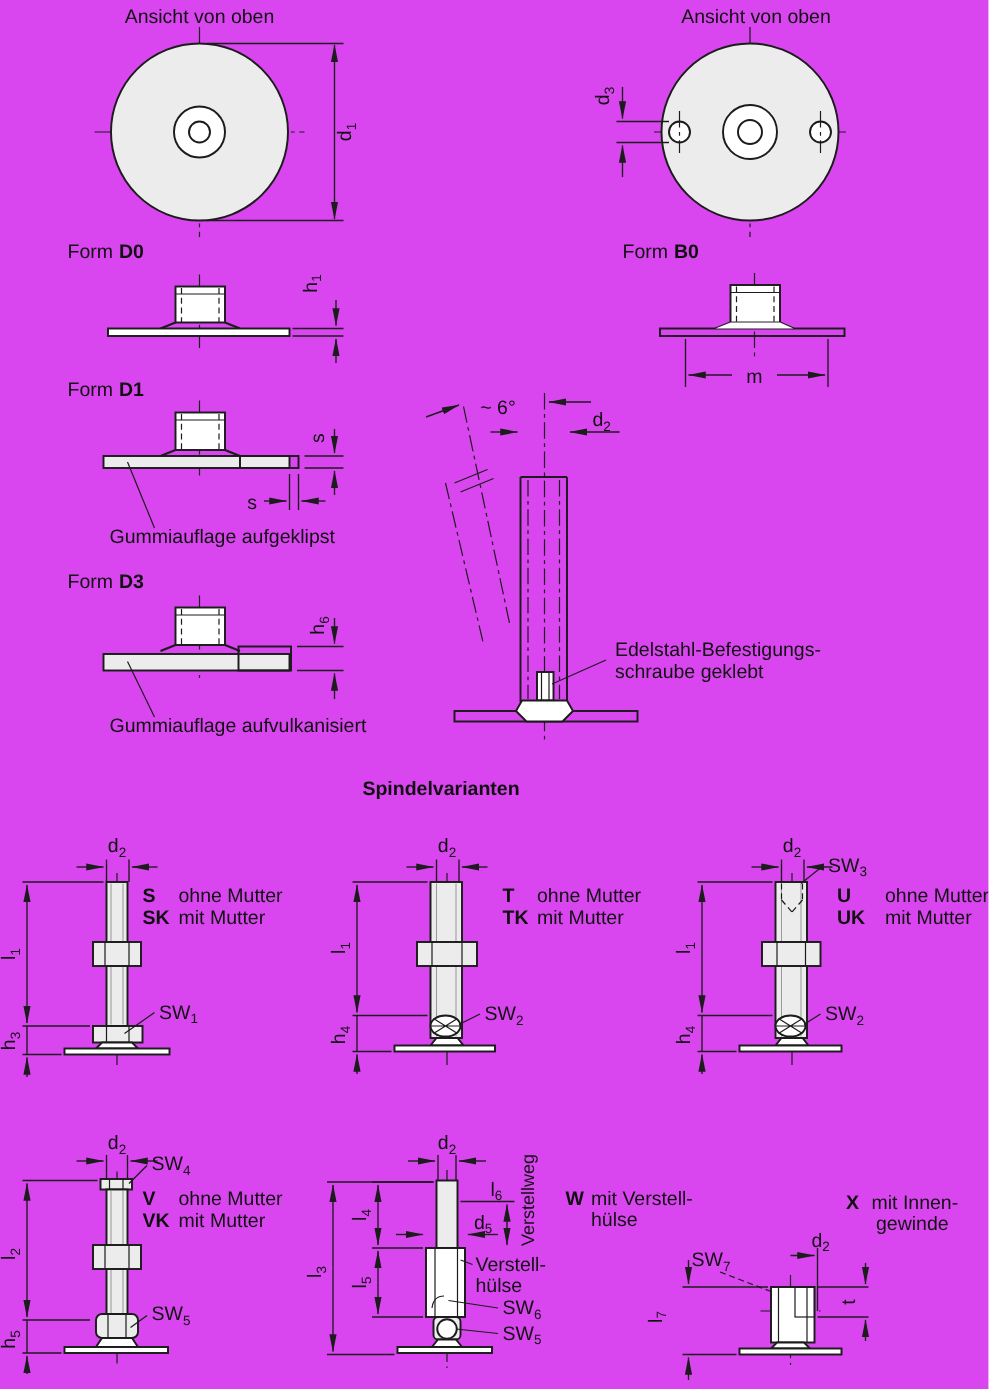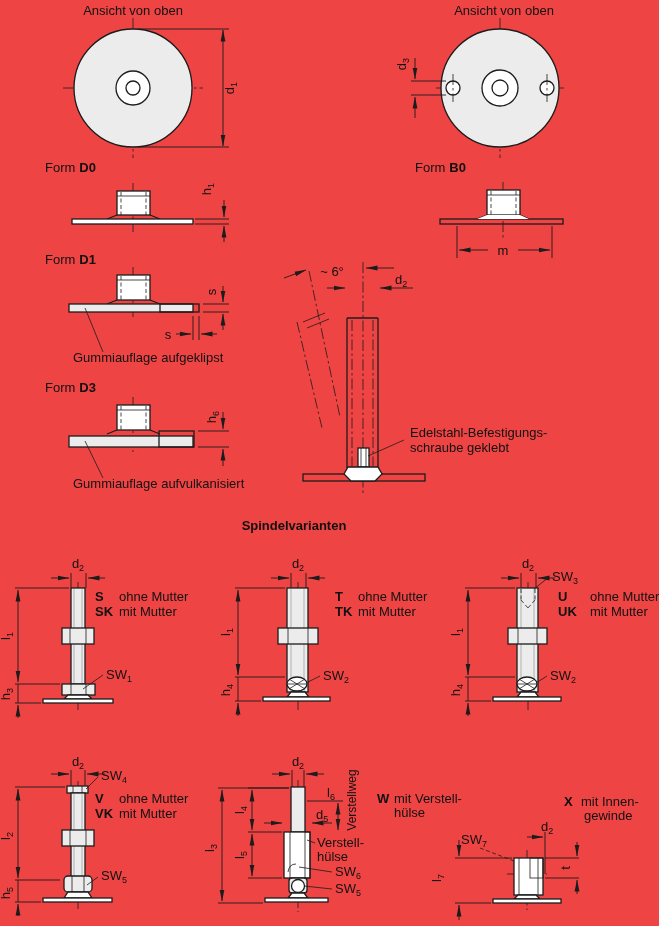--- a/index.html
+++ b/index.html
@@ -1,16 +1,16 @@
 <!DOCTYPE html>
 <html><head>
 <meta charset="utf-8">
 <style>
   html,body{margin:0;padding:0;background:#fff;}
-  #stage{position:relative;width:659px;height:926px;background:#ef4444;overflow:hidden;}
+  #stage{position:relative;width:659px;height:926px;background:#d946ef;overflow:hidden;}
   svg{display:block;}
   text{font-family:"Liberation Sans",sans-serif;font-size:13px;fill:#111;}
   .b{font-weight:bold;}
   .sub{font-size:9px;}
   .t12{font-size:12px;}
   .ln{stroke:#1c1c1c;stroke-width:1.3;fill:none;}
   .lt{stroke:#1c1c1c;stroke-width:0.8;fill:none;}
   .rel{stroke:#9a9a9a;stroke-width:0.7;fill:none;}
   .cl{stroke:#1c1c1c;stroke-width:0.8;fill:none;stroke-dasharray:11 3 2.5 3;}
   .dsh{stroke:#1c1c1c;stroke-width:0.8;fill:none;stroke-dasharray:4 2.5;}

